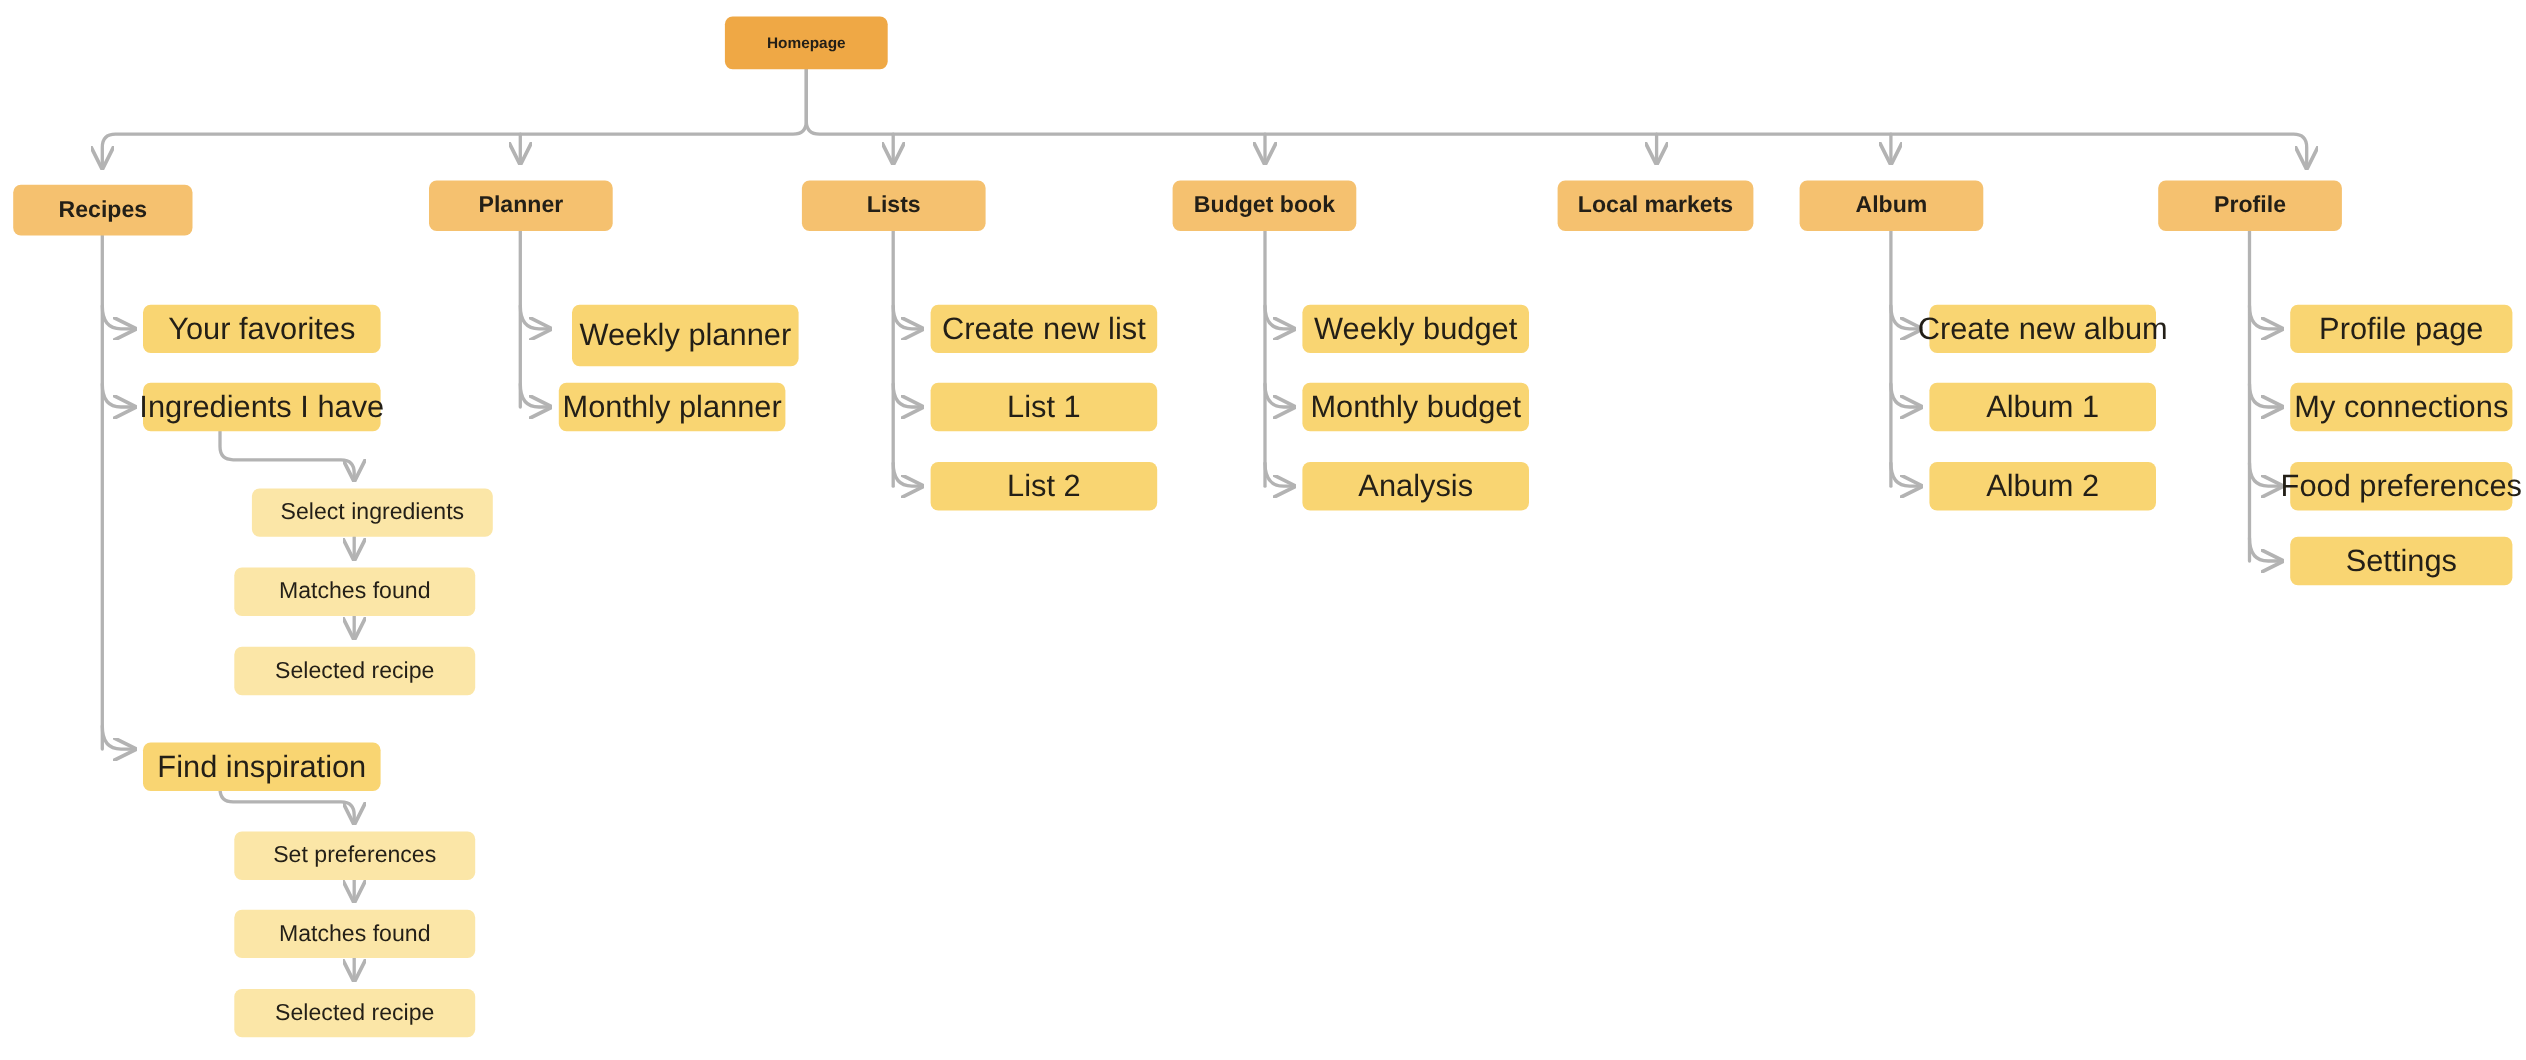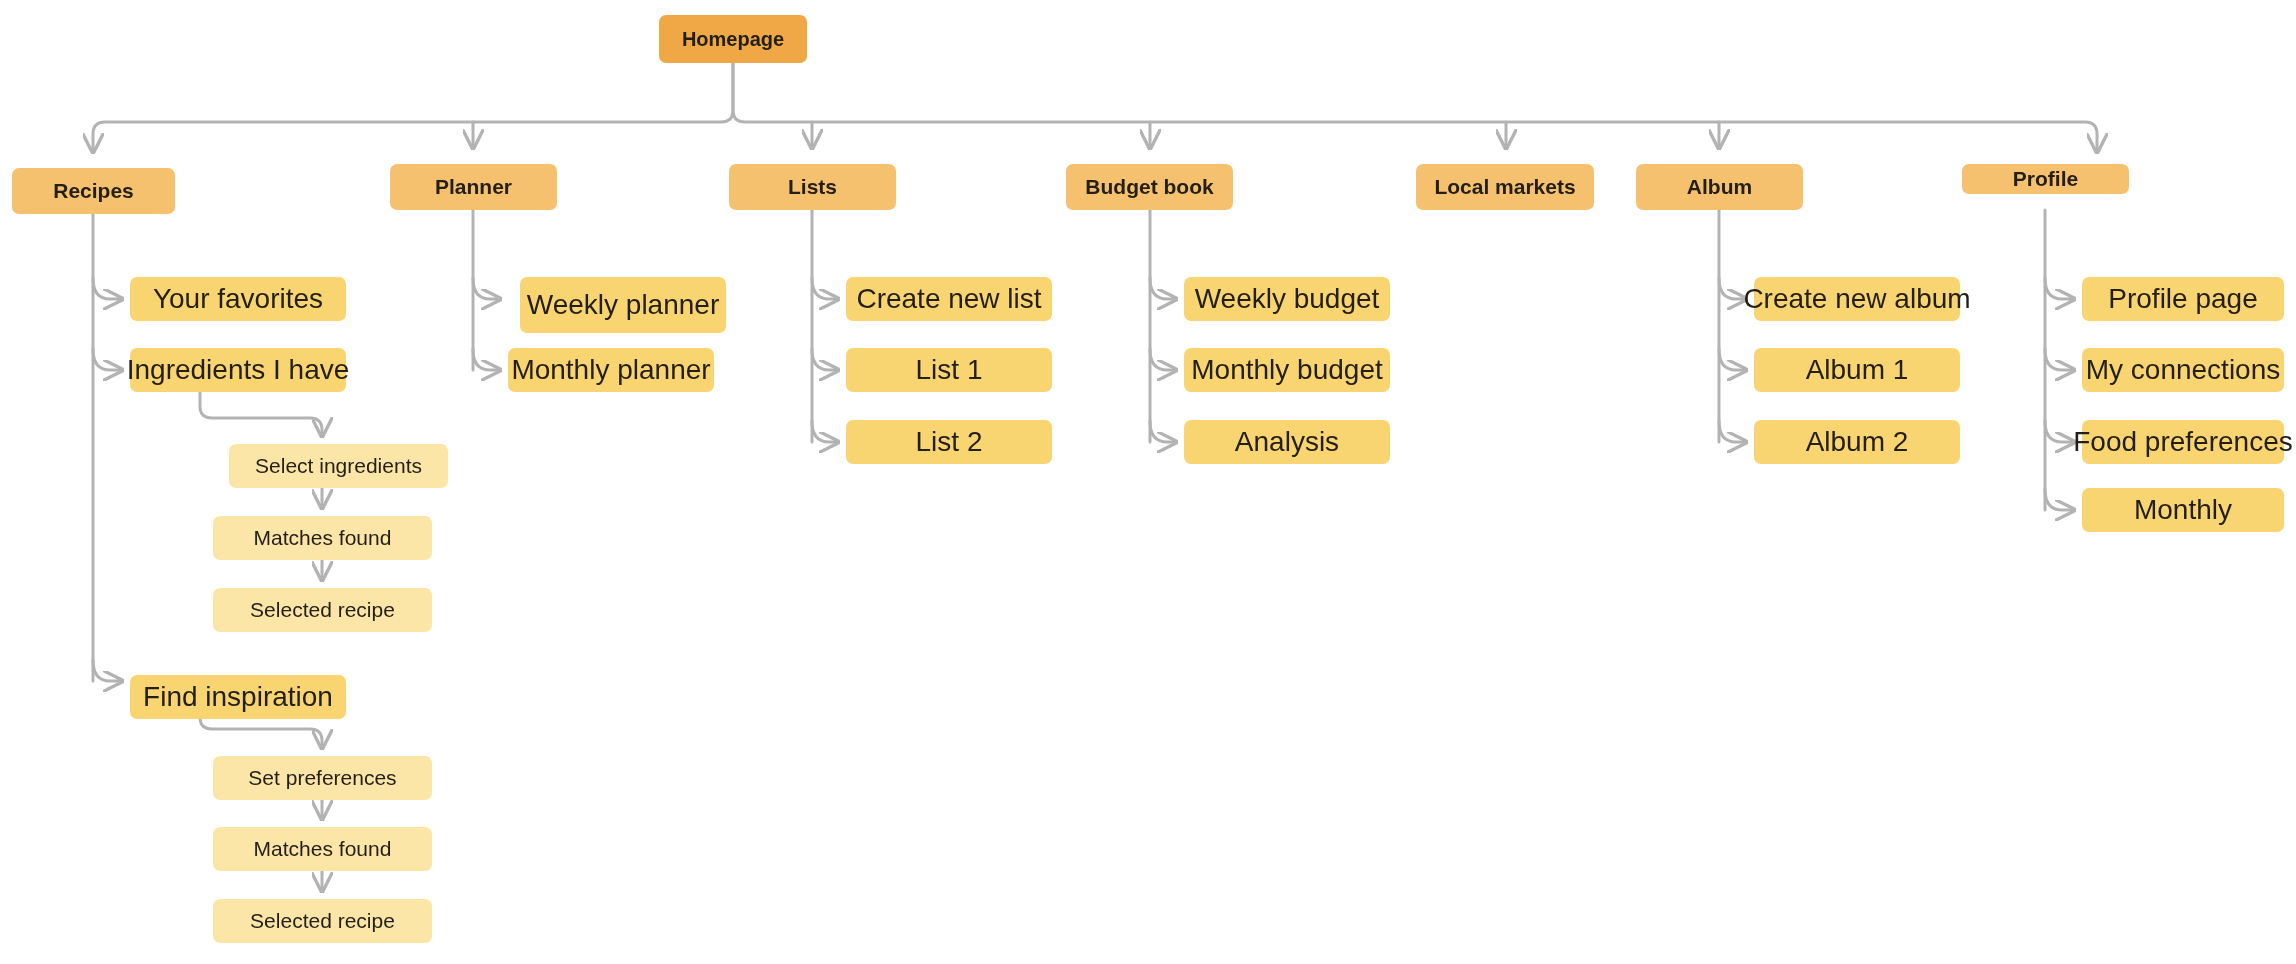--- a/index.html
+++ b/index.html
@@ -35,21 +35,21 @@
     border-radius: 7px;
     color: #231f17;
     text-align: center;
     line-height: 1.15;
     white-space: nowrap;
     z-index: 2;
   }
   .lvl1 {
     background: #efa845;
     font-weight: bold;
-    font-size: 20px;
+    font-size: 14px;
   }
   .lvl2 {
     background: #f5c16f;
     font-weight: bold;
     font-size: 21px;
   }
   .lvl3 {
     background: #f9d572;
     font-weight: normal;
     font-size: 28px;
@@ -122,21 +122,21 @@
   </svg>
 
   <div class="node lvl1" style="left:659px;top:15px;width:148px;height:48px;">Homepage</div>
 
   <div class="node lvl2" style="left:12px;top:168px;width:163px;height:46px;">Recipes</div>
   <div class="node lvl2" style="left:390px;top:164px;width:167px;height:46px;">Planner</div>
   <div class="node lvl2" style="left:729px;top:164px;width:167px;height:46px;">Lists</div>
   <div class="node lvl2" style="left:1066px;top:164px;width:167px;height:46px;">Budget book</div>
   <div class="node lvl2" style="left:1416px;top:164px;width:178px;height:46px;">Local markets</div>
   <div class="node lvl2" style="left:1636px;top:164px;width:167px;height:46px;">Album</div>
-  <div class="node lvl2" style="left:1962px;top:164px;width:167px;height:30px;">Profile</div>
+  <div class="node lvl2" style="left:1962px;top:164px;width:167px;height:46px;">Profile</div>
 
   <div class="node lvl3" style="left:130px;top:277px;width:216px;height:44px;">Your favorites</div>
   <div class="node lvl3" style="left:130px;top:348px;width:216px;height:44px;">Ingredients I have</div>
   <div class="node lvl3" style="left:130px;top:675px;width:216px;height:44px;">Find inspiration</div>
 
   <div class="node lvl4" style="left:213px;top:444px;width:219px;height:44px;margin-left:16px;">Select ingredients</div>
   <div class="node lvl4" style="left:213px;top:516px;width:219px;height:44px;">Matches found</div>
   <div class="node lvl4" style="left:213px;top:588px;width:219px;height:44px;">Selected recipe</div>
 
   <div class="node lvl4" style="left:213px;top:756px;width:219px;height:44px;">Set preferences</div>
@@ -154,15 +154,15 @@
   <div class="node lvl3" style="left:1184px;top:348px;width:206px;height:44px;">Monthly budget</div>
   <div class="node lvl3" style="left:1184px;top:420px;width:206px;height:44px;">Analysis</div>
 
   <div class="node lvl3" style="left:1754px;top:277px;width:206px;height:44px;">Create new album</div>
   <div class="node lvl3" style="left:1754px;top:348px;width:206px;height:44px;">Album 1</div>
   <div class="node lvl3" style="left:1754px;top:420px;width:206px;height:44px;">Album 2</div>
 
   <div class="node lvl3" style="left:2082px;top:277px;width:202px;height:44px;">Profile page</div>
   <div class="node lvl3" style="left:2082px;top:348px;width:202px;height:44px;">My connections</div>
   <div class="node lvl3" style="left:2082px;top:420px;width:202px;height:44px;">Food preferences</div>
-  <div class="node lvl3" style="left:2082px;top:488px;width:202px;height:44px;">Monthly</div>
+  <div class="node lvl3" style="left:2082px;top:488px;width:202px;height:44px;">Settings</div>
 
 </div>
 
 </body></html>

